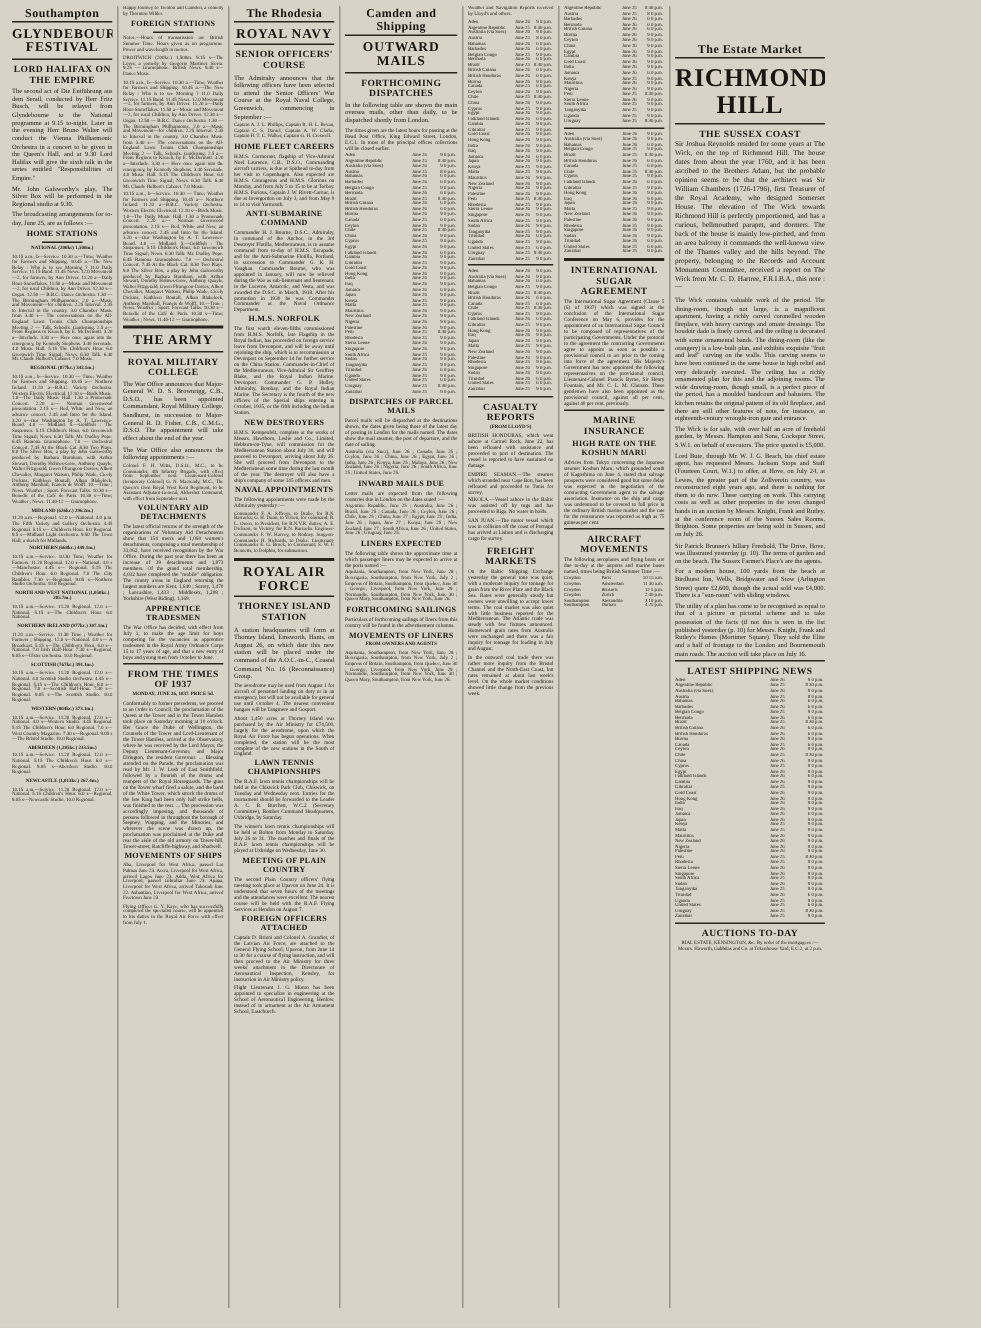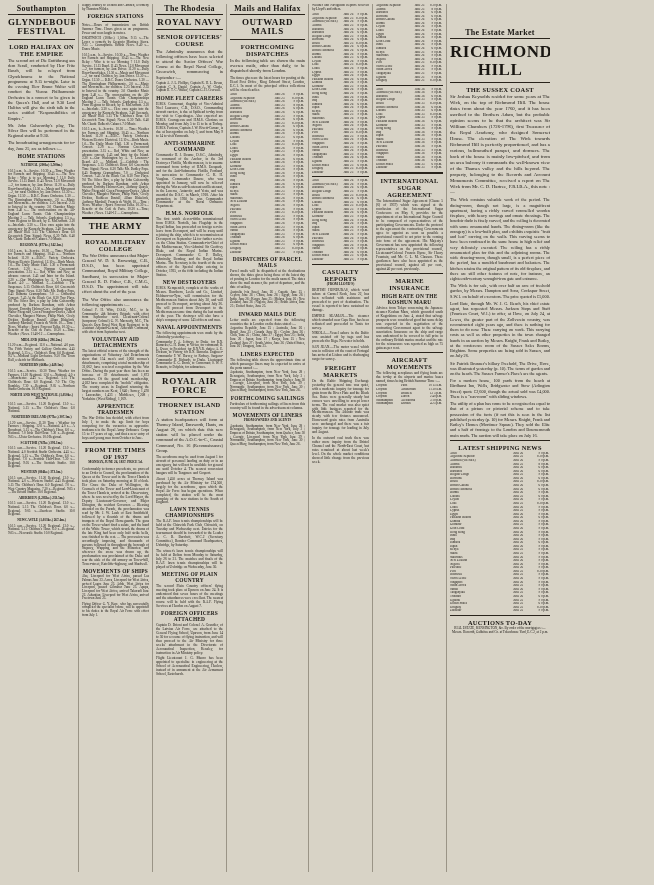--- a/index.html
+++ b/index.html
@@ -202,21 +202,21 @@
       <h4 class="minihead">MEETING OF PLAIN COUNTRY</h4>
       <p class="tiny">The second Plain Country officers' flying meeting took place at Upavon on June 24. It is understood that seven hours of the meetings and the attendances were excellent. The nearest course will be held with the R.A.F. Flying Services at Hendon on August 7.</p>
       <h4 class="minihead">FOREIGN OFFICERS ATTACHED</h4>
       <p class="tiny">Captain D. Brioni and Colonel A. Grandier, of the Latvian Air Force, are attached to the General Flying School, Upavon, from June 14 to 30 for a course of flying instruction, and will then proceed to the Air Ministry for three weeks' attachment in the Directorate of Aeronautical Inspection, Kensley, for instruction in Air Ministry policy.</p>
       <p class="tiny">Flight Lieutenant J. G. Munro has been appointed to specialize in engineering at the School of Aeronautical Engineering, Henlow, instead of in armament at the Air Armament School, Eastchurch.</p>
     </div>
       </div>
 
     <div class="col c4">
         <div class="col-inner">
-      <div class="col-title">Mails and Halifax</div>
+      <div class="col-title">Camden and Shipping</div>
       <h2 class="bighead">OUTWARD MAILS</h2>
       <div class="rule"></div>
       <h3 class="subhead">FORTHCOMING DISPATCHES</h3>
       <p class="body">In the following table are shown the main oversea mails, other than daily, to be dispatched shortly from London.</p>
       <p class="tiny">The times given are the latest hours for posting at the Head Post Office, King Edward Street, London, E.C.1. In most of the principal offices collections will be closed earlier.</p>
       <table class="tbl">
         <tbody id="mail-rows">
               <tr>
                 <td>Aden</td>
                 <td class="r">June 26</td>

